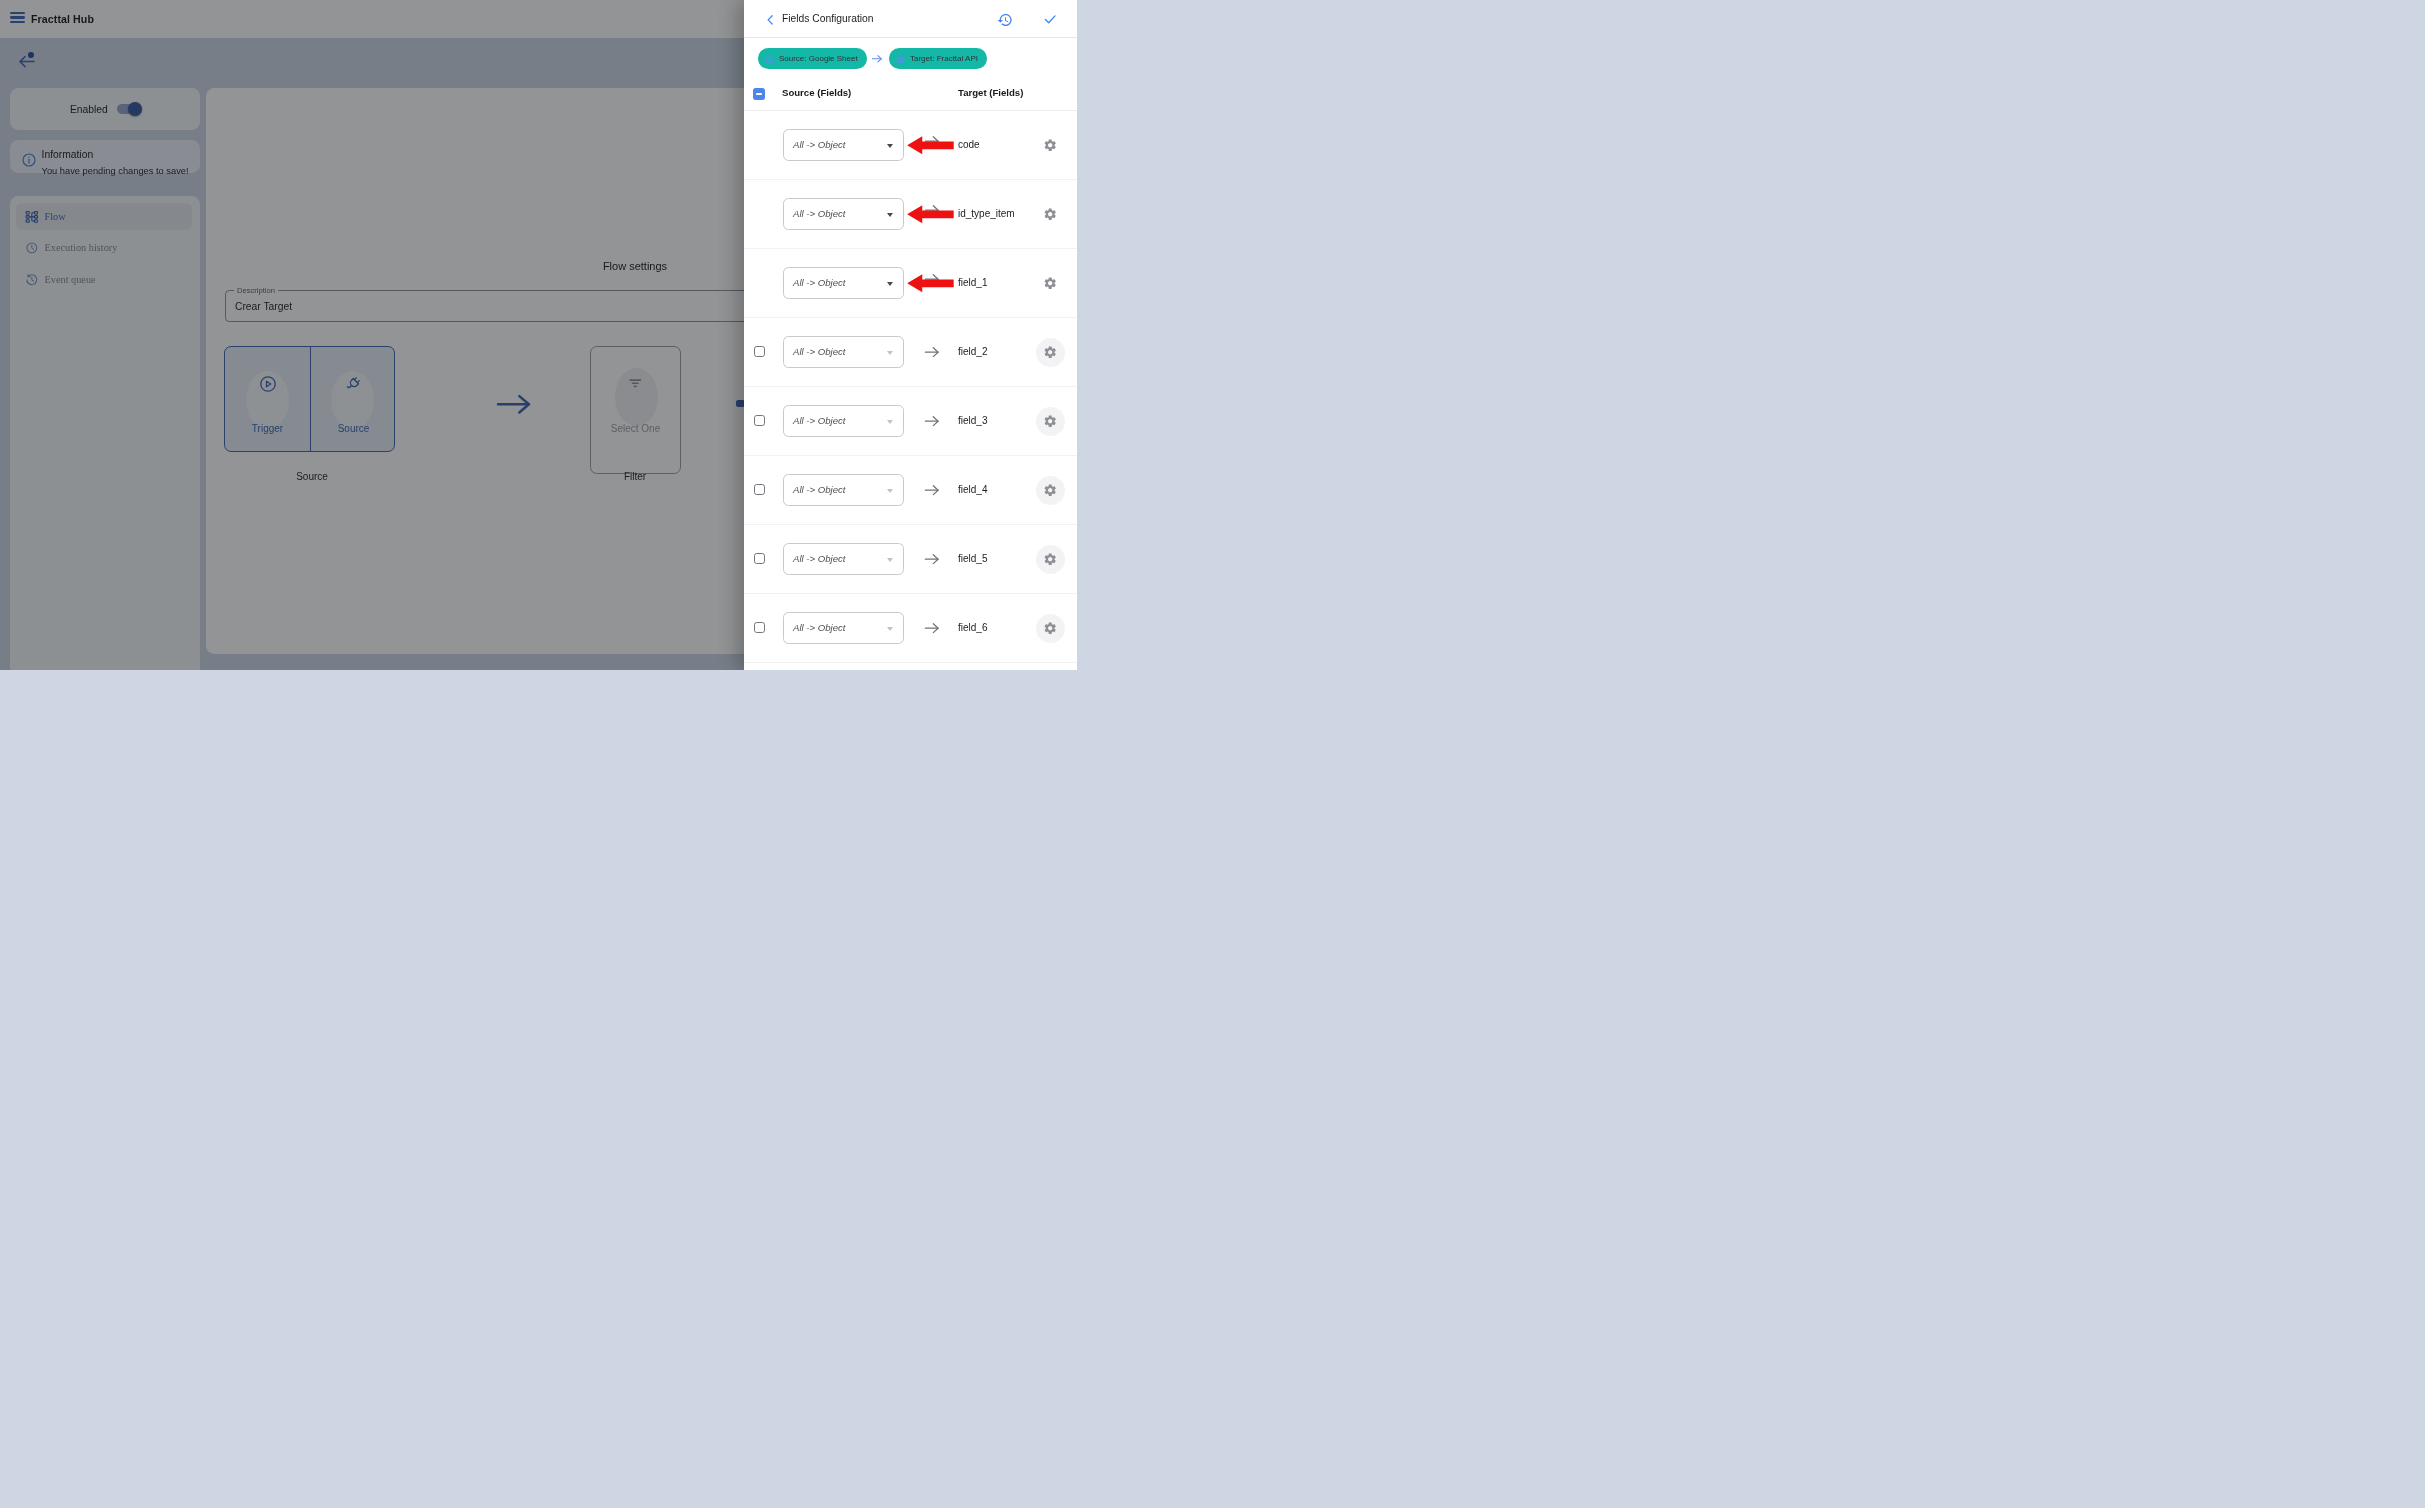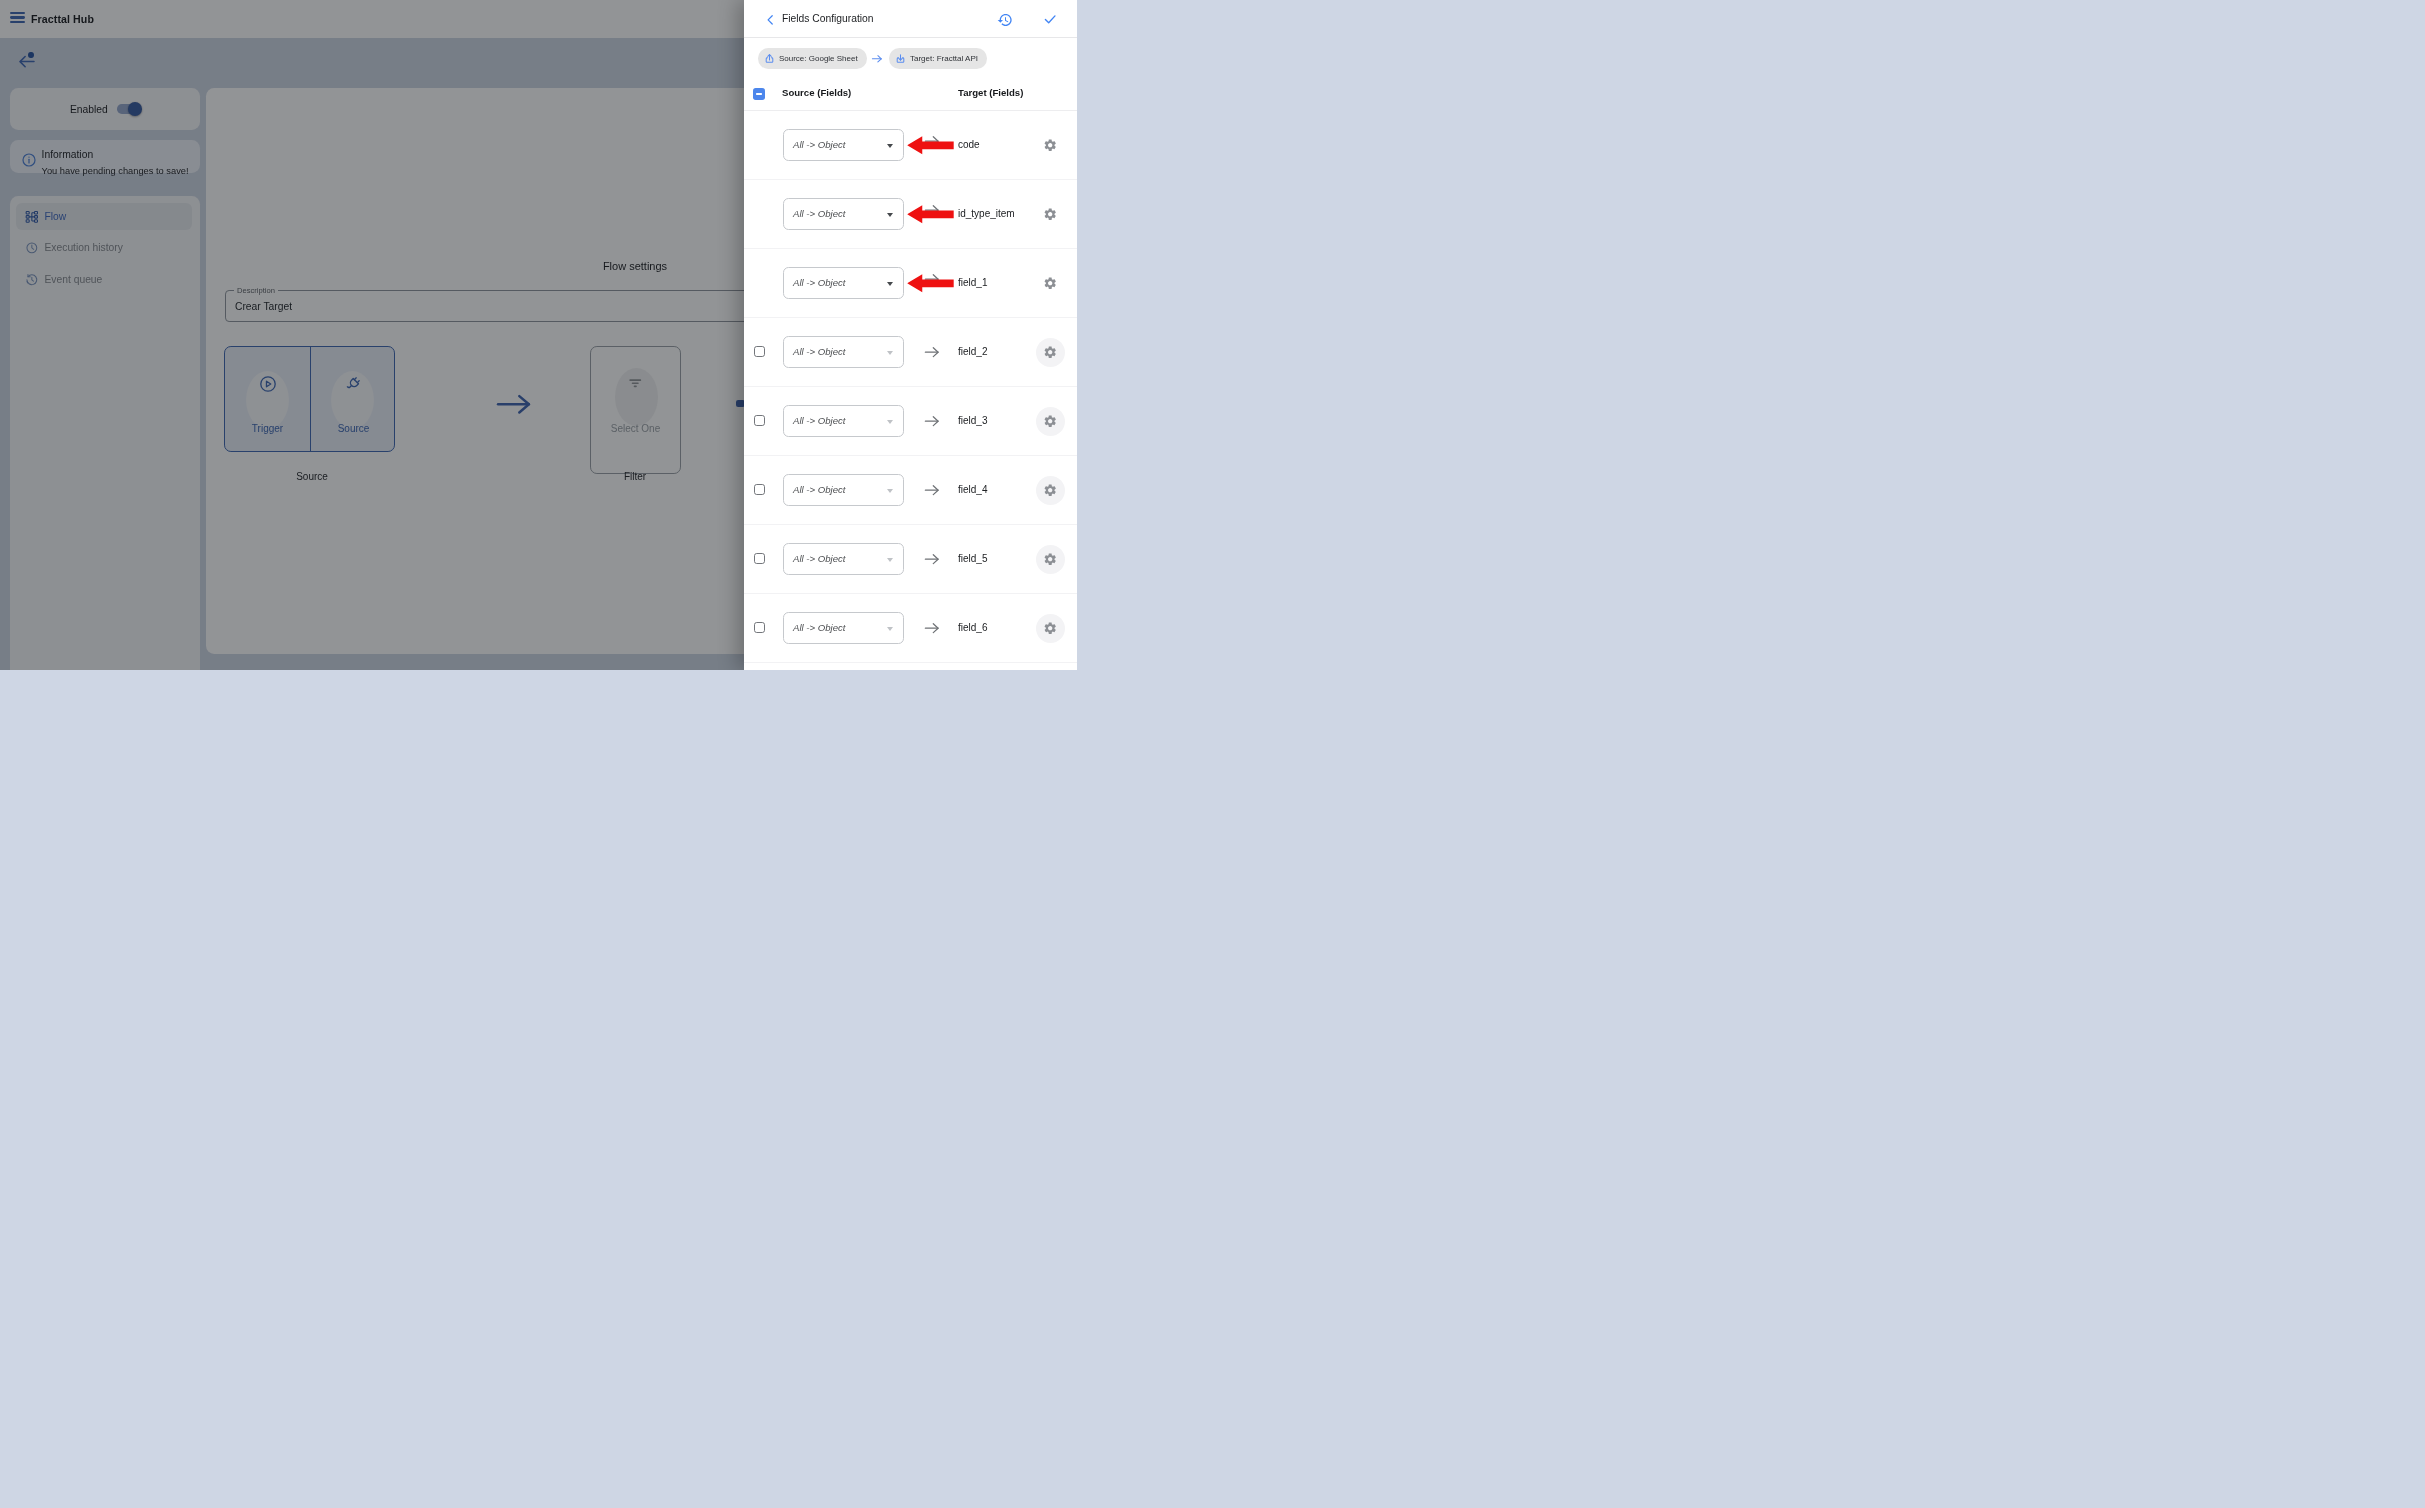--- a/index.html
+++ b/index.html
@@ -23,21 +23,21 @@
   .enabled-label { font-size:10.3px; color:#1b1d21; }
   .toggle { position:relative; width:22px; height:9.6px; border-radius:4.8px; background:#94a7cc; }
   .toggle .knob { position:absolute; right:-2.7px; top:-2.1px; width:13.7px; height:13.7px; border-radius:50%;
      background:#35599f; box-shadow:0 0.7px 2.1px rgba(0,0,0,.4); }
 
   .card-info { top:140px; height:33px; background:#eef2f9; }
   .info-icon { position:absolute; left:11.7px; top:12.4px; }
   .info-title { position:absolute; left:32px; top:9px; font-size:10.3px; color:#1c1e22; }
   .info-msg { position:absolute; left:32px; top:26px; font-size:9.3px; color:#23252a; }
 
-  .card-nav { top:196px; height:516px; }
+  .card-nav { top:196px; height:516px;font-family:Liberation Serif, serif; }
   .nav-item { position:absolute; left:6.9px; width:176px; height:27.5px; border-radius:6.2px; }
   .nav-item.active { background:#e7eaef; }
   .nav-icon { position:absolute; left:8.2px; top:6.9px; width:13.7px; height:13.7px; }
   .nav-label { position:absolute; left:28px; top:6.9px; font-size:10.3px; color:#85898f; line-height:13.7px; }
   .nav-item.active .nav-label { color:#3e68bf; }
 
   .canvas { position:absolute; left:206px; top:88px; width:565px; height:566px; background:#ffffff; border-radius:8.2px; }
   .flow-title { position:absolute; left:429px; top:172px; transform:translateX(-50%); font-size:11px; color:#1a1c20; }
   .desc-field { position:absolute; left:19px; top:202px; width:558px; height:32px;
      border:0.7px solid #8f959d; border-radius:4.1px; }
@@ -66,21 +66,21 @@
   .drawer { position:absolute; left:744px; top:0; width:333px; height:670px; background:#ffffff;
      box-shadow:-6.9px 0 19px rgba(0,0,0,.25); }
   .drawer-header { position:absolute; left:0; top:0; width:100%; height:38px; border-bottom:0.7px solid #e7e7e9; }
   .drawer-back { position:absolute; left:20.6px; top:13.7px; width:11px; height:11.7px; cursor:pointer; }
   .drawer-title { position:absolute; left:38px; top:13px; font-size:10.3px; font-weight:500; color:#1c1e21; }
   .drawer-history { position:absolute; left:253px; top:11.7px; width:16px; height:16px; cursor:pointer; }
   .drawer-check { position:absolute; left:299px; top:12.4px; width:14.4px; height:14.4px; cursor:pointer; }
 
   .chips-row { position:absolute; left:13.7px; top:48px; display:flex; align-items:center; gap:4.8px; }
   .chip { display:flex; align-items:center; gap:4.1px; height:20.6px; padding:0 9px 0 6.2px;
-     background:#e5e5e5; border-radius:10.3px; }
+     background:#14b8a6; border-radius:10.3px; }
   .chip-label { font-size:8px; color:#2f3237; }
 
   .cols-header { position:absolute; left:0; top:77px; width:100%; height:34px; border-bottom:0.7px solid #ededef; }
   .cb-ind { position:absolute; left:9px; top:11px; width:11.7px; height:11.7px; border-radius:2.7px; background:#4c86ec; }
   .cb-ind::after { content:""; position:absolute; left:2.7px; top:5.2px; width:6.2px; height:1.6px; background:#ffffff; border-radius:0.7px; }
   .col-src { position:absolute; left:38px; top:10.3px; font-size:9.6px; font-weight:700; color:#17191c; }
   .col-tgt { position:absolute; left:214px; top:10.3px; font-size:9.6px; font-weight:700; color:#17191c; }
 
   .rows { position:absolute; left:0; top:111px; width:100%; }
   .frow { position:relative; width:100%; height:69px; border-bottom:0.7px solid #f2f2f4; }

